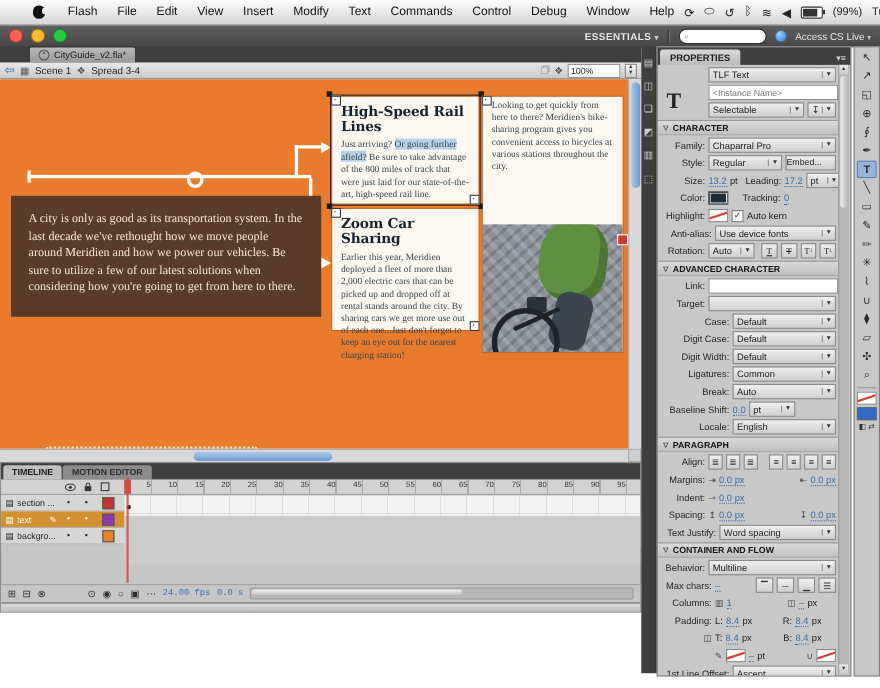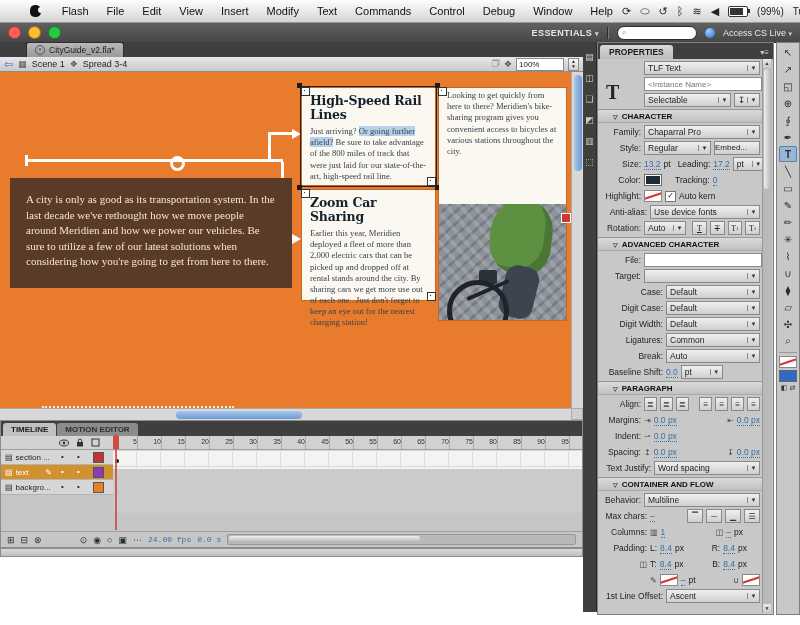--- a/index.html
+++ b/index.html
@@ -133,21 +133,21 @@
   .prow{display:flex;align-items:center;height:14px;margin:2px 3px;gap:3px;}
   .plabel{width:62px;text-align:right;flex:0 0 62px;color:#1f1f1f;}
   .plabel.w40{width:40px;flex:0 0 40px;}
   .tbig{position:absolute;left:8px;top:22px;font-family:"Liberation Serif",serif;font-size:20px;font-weight:bold;color:#222;}
   .tfield{flex:1;height:12px;background:#fff;border:1px solid #8a8a8a;font-size:8px;padding:0 3px;color:#555;font-family:"Liberation Sans",sans-serif;}
   .dd{height:12px;background:linear-gradient(#efefef,#cfcfcf);border:1px solid #8a8a8a;display:flex;align-items:center;flex:1;min-width:0;}
   .dd-t{flex:1;padding:0 3px;white-space:nowrap;overflow:hidden;}
   .dd-a{width:11px;border-left:1px solid #8a8a8a;text-align:center;font-size:6px;color:#333;}
   .dd.w-sm{flex:0 0 40px;}
   .psec{height:12px;background:linear-gradient(#dadada,#c0c0c0);border-top:1px solid #989898;border-bottom:1px solid #a9a9a9;
-        display:flex;align-items:center;font-weight:bold;font-size:8px;color:#111;padding:0 15px;gap:4px;margin-top:2px;}
+        display:flex;align-items:center;font-weight:bold;font-size:8px;color:#111;padding:0 5px;gap:4px;margin-top:2px;}
   .tri{font-size:6px;color:#333;}
   .bv{color:#3a6fa8;border-bottom:1px dotted #3a6fa8;line-height:10px;}
   .sw{width:16px;height:10px;border:1px solid #666;box-shadow:0 0 0 1px #fff inset;}
   .none-sw{width:16px;height:10px;background:#fff;border:1px solid #888;position:relative;overflow:hidden;}
   .none-sw::after{content:'';position:absolute;left:-3px;right:-3px;top:4px;height:2px;background:#d43b33;transform:rotate(-18deg);}
   .chk{width:9px;height:9px;background:#fff;border:1px solid #777;font-size:8px;line-height:8px;text-align:center;color:#222;}
   .tbtn{width:15px;height:12px;background:linear-gradient(#efefef,#cfcfcf);border:1px solid #8a8a8a;
         display:flex;align-items:center;justify-content:center;font-size:8px;font-family:"Liberation Serif",serif;color:#222;}
   .tbtn .u{text-decoration:underline;}.tbtn .s{text-decoration:line-through;}
   .tbtn sup,.tbtn sub{font-size:5px;}
@@ -512,21 +512,21 @@
           </span>
         <span class="tbtn">T<sup>1</sup></span>
         <span class="tbtn">T<sub>1</sub></span>
       </div>
 
       <div class="psec">
           <span class="tri">▽</span>
           <span>ADVANCED CHARACTER</span>
         </div>
       <div class="prow">
-          <span class="plabel w40">File:</span>
+          <span class="plabel w40">Link:</span>
           <input class="tfield" style="">
         </div>
       <div class="prow">
           <span class="plabel w40">Target:</span>
         <div class="dd">
             <span class="dd-t"></span>
             <span class="dd-a">▼</span>
           </div>
       </div>
       <div class="prow">
@@ -562,20 +562,27 @@
         <div class="dd">
             <span class="dd-t">Auto</span>
             <span class="dd-a">▼</span>
           </div>
       </div>
       <div class="prow">
           <span class="plabel">Baseline Shift:</span>
         <span class="bv">0.0</span>
         <div class="dd w-sm">
             <span class="dd-t">pt</span>
+            <span class="dd-a">▼</span>
+          </div>
+      </div>
+      <div class="prow">
+          <span class="plabel">Locale:</span>
+        <div class="dd">
+            <span class="dd-t">English</span>
             <span class="dd-a">▼</span>
           </div>
       </div>
 
       <div class="psec">
           <span class="tri">▽</span>
           <span>PARAGRAPH</span>
         </div>
       <div class="prow">
           <span class="plabel w40">Align:</span>

